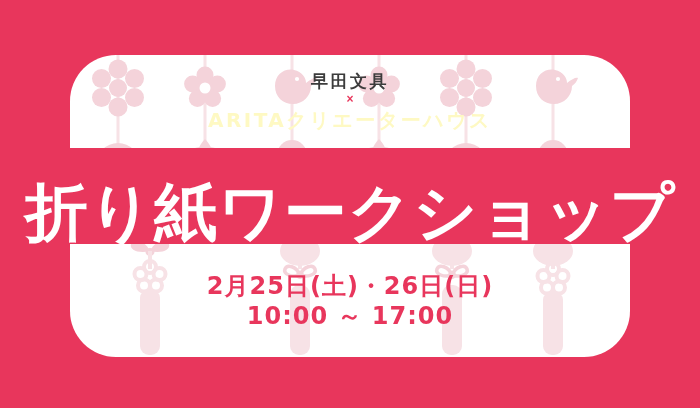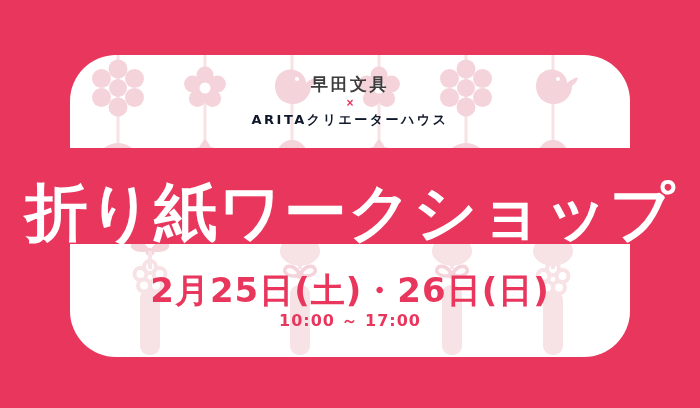--- a/index.html
+++ b/index.html
@@ -78,52 +78,52 @@
     font-family: "DejaVu Sans", "Liberation Sans", sans-serif;
   }
   #org-cross {
     color: #e8365c;
     font-size: 12px;
     font-weight: 700;
     line-height: 1.1;
     margin: 1px 0;
   }
   #org-secondary {
-    color: #0f172a;
-    font-size: 13px;
+    color: #fef9c3;
+    font-size: 20px;
     font-weight: 700;
     letter-spacing: 2.5px;
     line-height: 1.1;
     font-family: "DejaVu Sans", "Liberation Sans", sans-serif;
   }
   
   #schedule-block {
     position: absolute;
     left: 0;
     top: 244px;
     width: 700px;
     height: 113px;
     display: flex;
     flex-direction: column;
     align-items: center;
     justify-content: center;
     gap: 6px;
   }
   #date-line {
     color: #e8365c;
-    font-size: 34px;
+    font-size: 24px;
     font-weight: 700;
     line-height: 1;
     letter-spacing: 1px;
     white-space: nowrap;
     font-family: "DejaVu Sans", "Liberation Sans", sans-serif;
   }
   #time-line {
     color: #e8365c;
-    font-size: 16px;
+    font-size: 24px;
     font-weight: 700;
     line-height: 1;
     letter-spacing: 1px;
     white-space: nowrap;
     font-family: "DejaVu Sans", "Liberation Sans", sans-serif;
   }
 </style>
 </head>
 <body>
 

